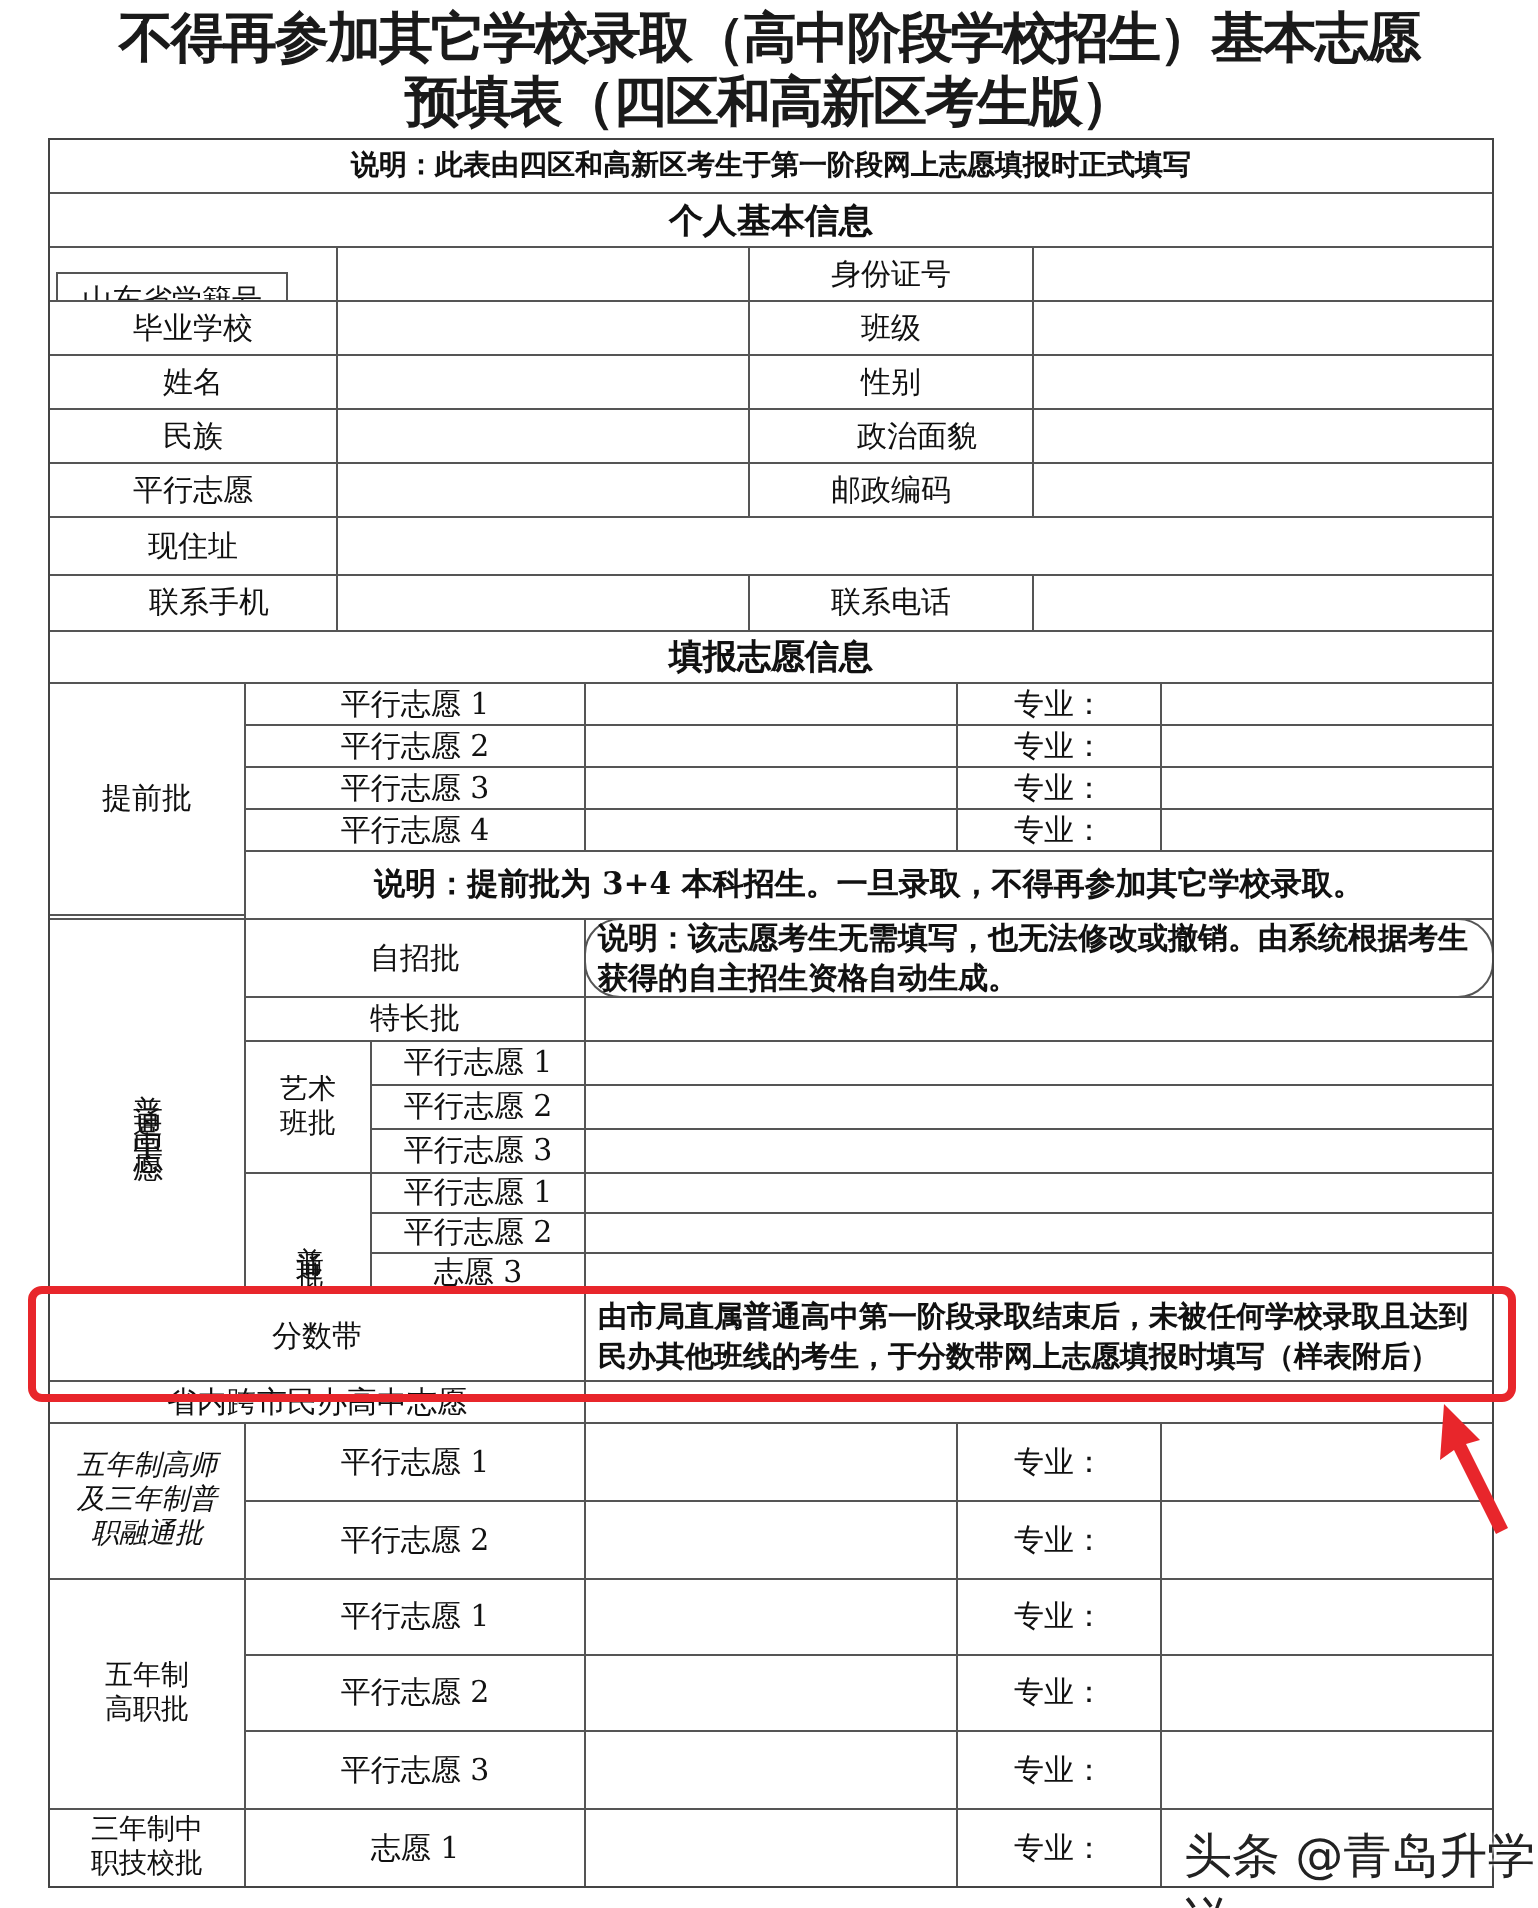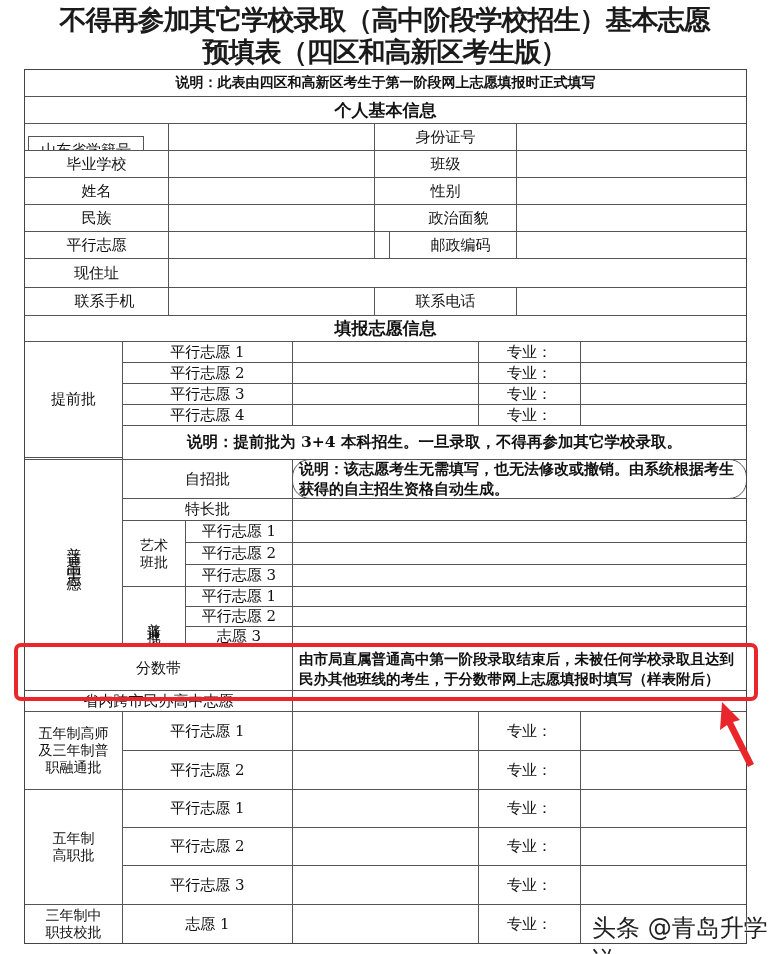--- a/index.html
+++ b/index.html
@@ -44,21 +44,21 @@
   <div class="cell" style="left:374px;top:177px;width:143px;height:28px;">性别</div>
   <div class="cell" style="left:516px;top:177px;width:231px;height:28px;"></div>
 
   <div class="cell" style="left:24px;top:204px;width:145px;height:28px;">民族</div>
   <div class="cell" style="left:168px;top:204px;width:207px;height:28px;"></div>
   <div class="cell" style="left:374px;top:204px;width:169px;height:28px;">政治面貌</div>
   <div class="cell" style="left:516px;top:204px;width:231px;height:28px;"></div>
 
   <div class="cell" style="left:24px;top:231px;width:145px;height:28px;">平行志愿</div>
   <div class="cell" style="left:168px;top:231px;width:207px;height:28px;"></div>
-  <div class="cell" style="left:374px;top:231px;width:143px;height:28px;margin-left:15px;">邮政编码</div>
+  <div class="cell" style="left:374px;top:231px;width:143px;height:28px;">邮政编码</div>
   <div class="cell" style="left:516px;top:231px;width:231px;height:28px;"></div>
 
   <div class="cell" style="left:24px;top:258px;width:145px;height:30px;">现住址</div>
   <div class="cell" style="left:168px;top:258px;width:579px;height:30px;"></div>
 
   <div class="cell" style="left:24px;top:287px;width:145px;height:29px;padding-left:16px;">联系手机</div>
   <div class="cell" style="left:168px;top:287px;width:207px;height:29px;"></div>
   <div class="cell" style="left:374px;top:287px;width:143px;height:29px;">联系电话</div>
   <div class="cell" style="left:516px;top:287px;width:231px;height:29px;"></div>
 
@@ -115,21 +115,21 @@
   <div class="cell" style="left:292px;top:606px;width:455px;height:21px;"></div>
   <div class="cell" style="left:185px;top:626px;width:108px;height:21px;">志愿 3</div>
   <div class="cell" style="left:292px;top:626px;width:455px;height:21px;"></div>
 
   <div class="cell" style="left:24px;top:646px;width:269px;height:45px;">分数带</div>
   <div class="cell note" style="left:292px;top:646px;width:455px;height:45px;font-size:14.5px;">由市局直属普通高中第一阶段录取结束后，未被任何学校录取且达到民办其他班线的考生，于分数带网上志愿填报时填写（样表附后）</div>
 
   <div class="cell" style="left:24px;top:690px;width:269px;height:22px;">省内跨市民办高中志愿</div>
   <div class="cell" style="left:292px;top:690px;width:455px;height:22px;"></div>
 
-  <div class="cell small" style="left:24px;top:711px;width:99px;height:79px;padding:0 10px;">五年制高师及三年制普职融通批</div>
+  <div class="cell small" style="left:24px;top:711px;width:99px;height:79px;padding:0 10px;font-style:italic;">五年制高师及三年制普职融通批</div>
   <div class="cell" style="left:122px;top:711px;width:171px;height:40px;">平行志愿 1</div>
   <div class="cell" style="left:292px;top:711px;width:187px;height:40px;"></div>
   <div class="cell" style="left:478px;top:711px;width:103px;height:40px;">专业：</div>
   <div class="cell" style="left:580px;top:711px;width:167px;height:40px;"></div>
   <div class="cell" style="left:122px;top:750px;width:171px;height:40px;">平行志愿 2</div>
   <div class="cell" style="left:292px;top:750px;width:187px;height:40px;"></div>
   <div class="cell" style="left:478px;top:750px;width:103px;height:40px;">专业：</div>
   <div class="cell" style="left:580px;top:750px;width:167px;height:40px;"></div>
 
   <div class="cell small" style="left:24px;top:789px;width:99px;height:116px;padding:0 24px;">五年制高职批</div>

